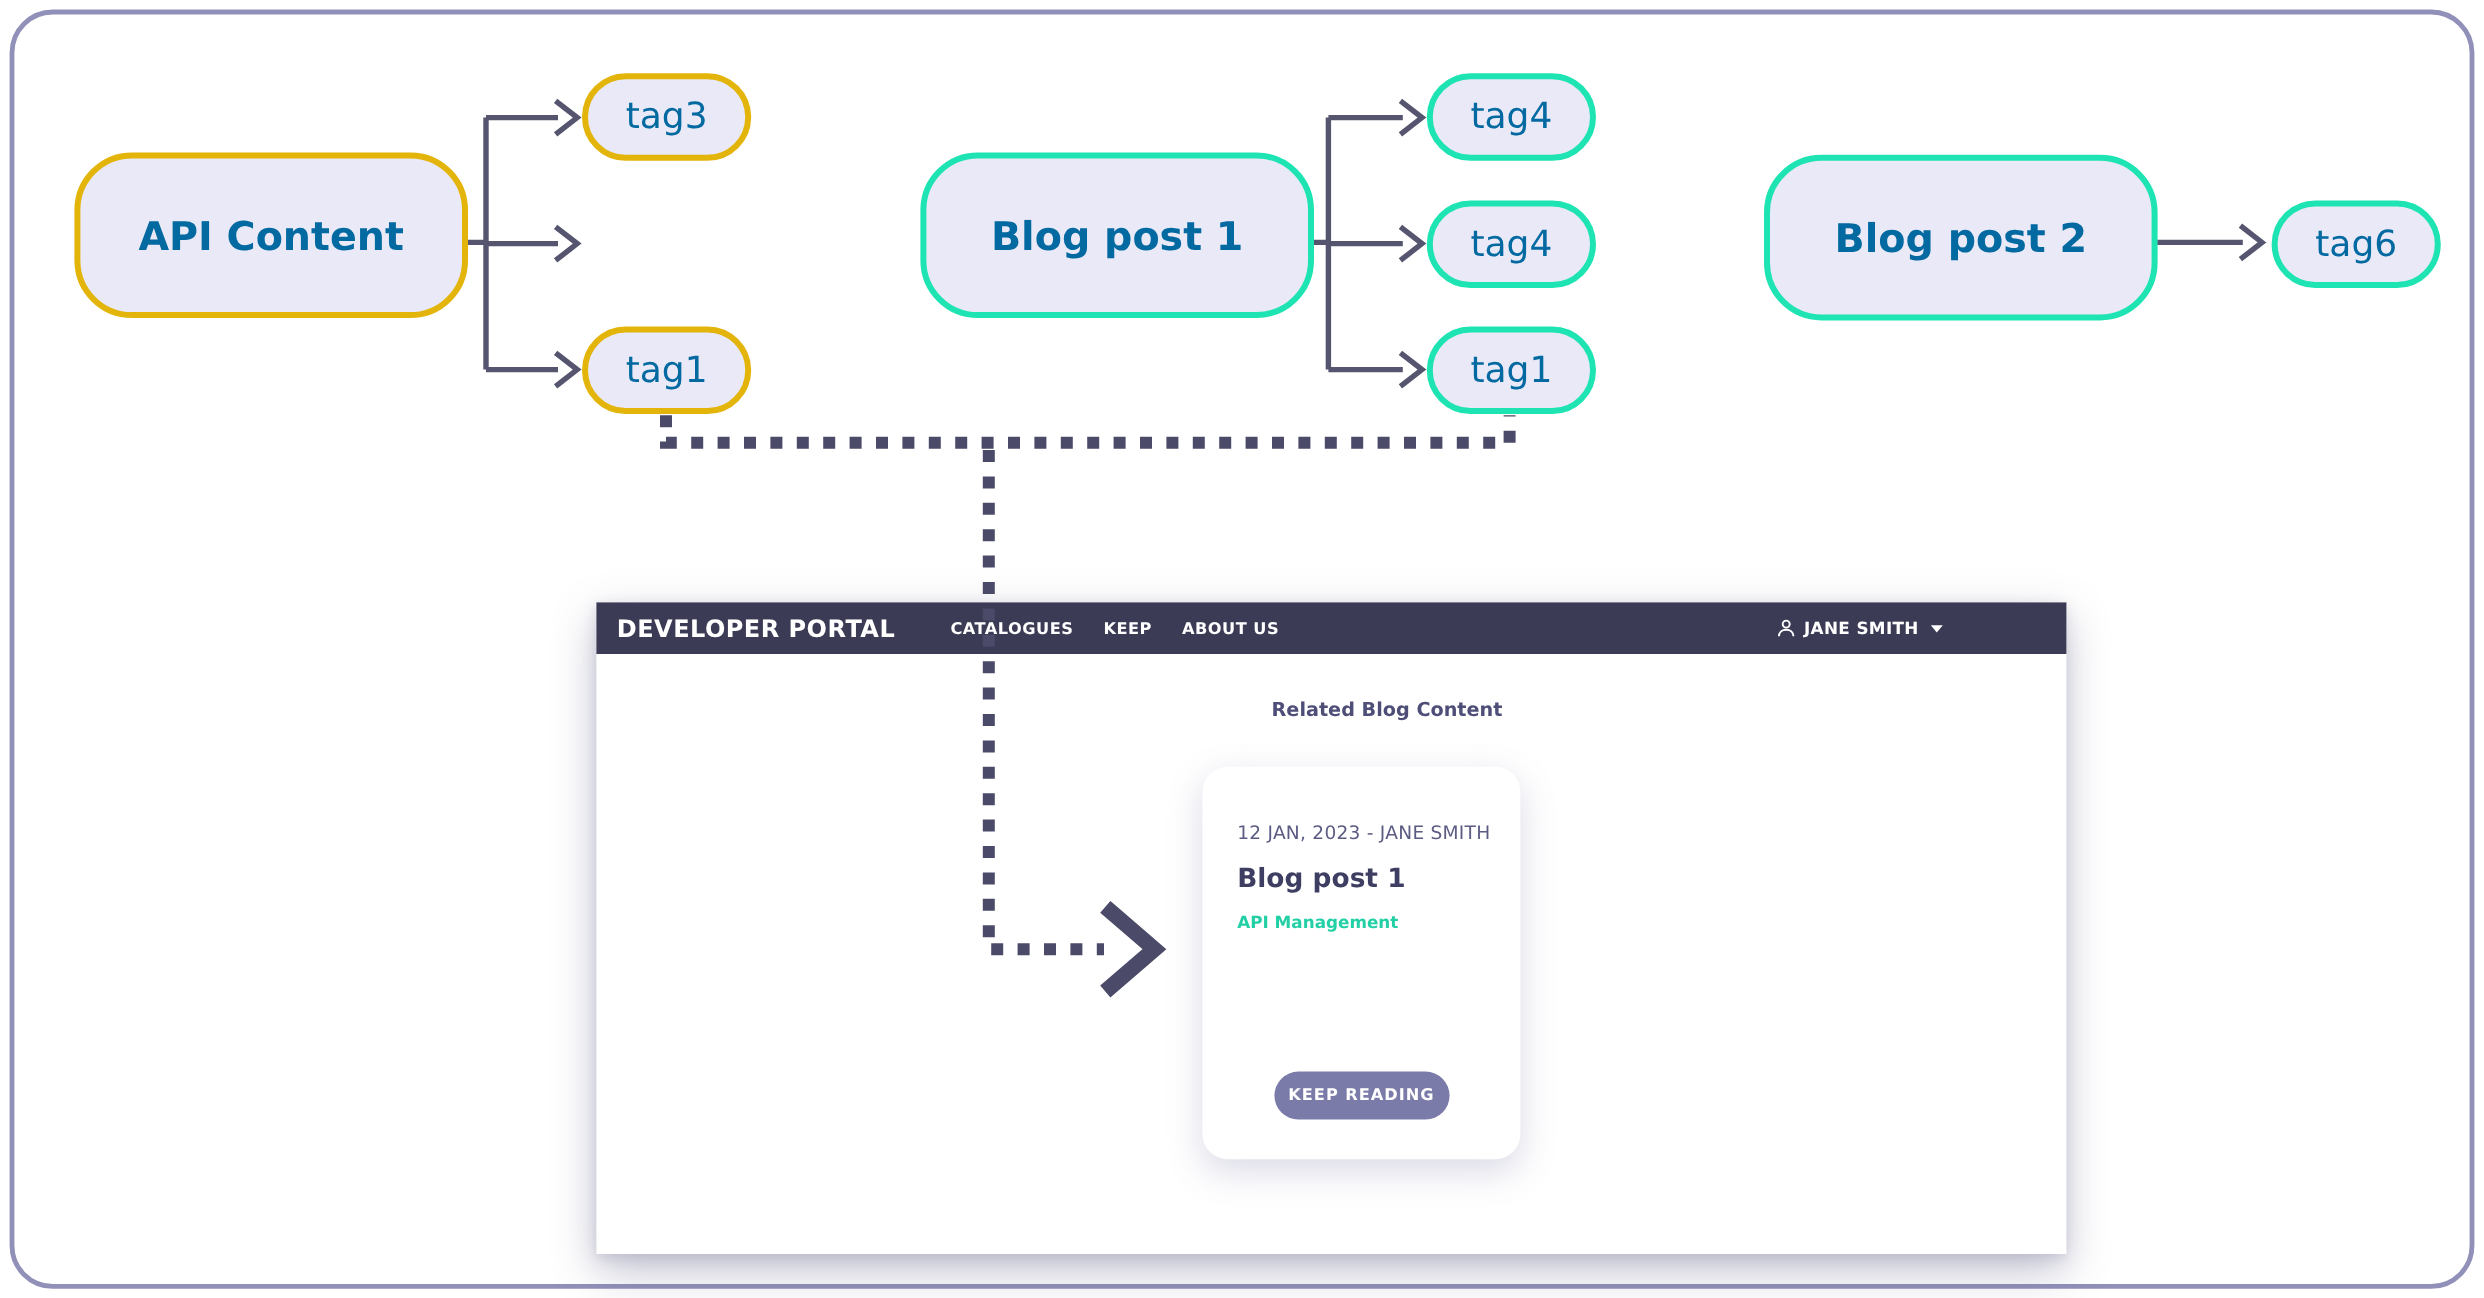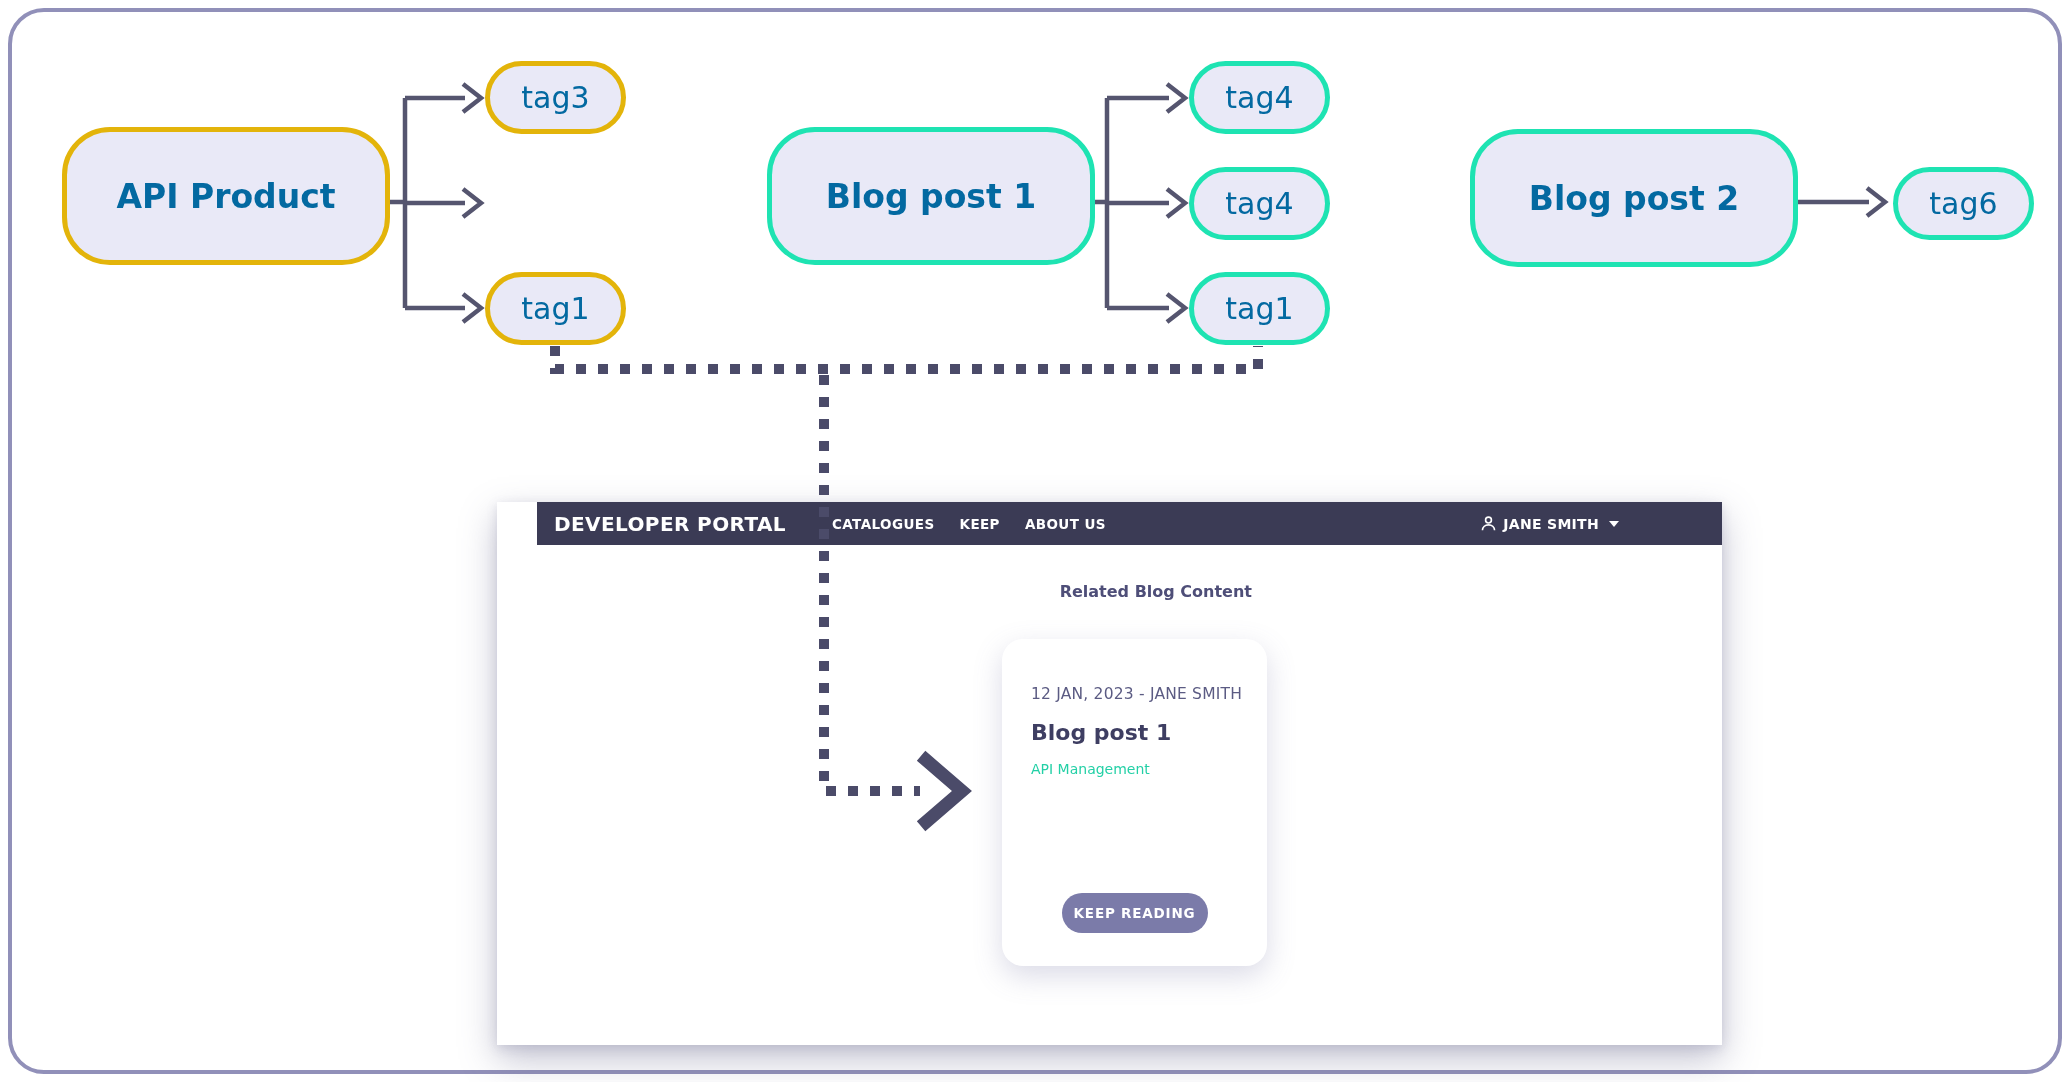--- a/index.html
+++ b/index.html
@@ -19,38 +19,38 @@
   .node{position:absolute;z-index:3;background:#e9e9f7;display:flex;align-items:center;
         justify-content:center;color:#0369a1;box-sizing:border-box;}
   .big{width:328px;height:138px;border-radius:48px;border:5px solid;font-size:33px;font-weight:600;}
   .pill{width:141px;height:73px;border-radius:37px;border:5px solid;font-size:30px;font-weight:500;}
   .yellow{border-color:#e3b40a;}
   .teal{border-color:#1ee3b2;}
 
   
   .portal{position:absolute;left:485px;top:490px;width:1225px;height:543px;z-index:2;
           background:#ffffff;box-shadow:0 14px 34px rgba(95,95,135,.38),0 3px 10px rgba(95,95,135,.18);}
-  .navbar{height:43px;background:#3b3b55;display:flex;align-items:center;padding:0 17px;color:#fff;margin-left:40px;}
+  .navbar{height:43px;background:#3b3b55;display:flex;align-items:center;padding:0 17px;color:#fff;}
   .brand{font-size:20px;font-weight:800;letter-spacing:.4px;white-space:nowrap;}
   .menu{display:flex;gap:25px;margin-left:46px;}
   .menu-item{font-size:13.5px;font-weight:700;letter-spacing:.4px;cursor:pointer;white-space:nowrap;}
   .user{margin-left:auto;margin-right:86px;display:flex;align-items:center;gap:6px;
         font-size:14px;font-weight:700;letter-spacing:.3px;cursor:pointer;}
   .caret{width:0;height:0;border-left:5px solid transparent;border-right:5px solid transparent;
          border-top:6px solid #ffffff;margin-left:4px;}
 
   .section-heading{position:absolute;left:440px;top:80px;width:315px;text-align:right;
                    font-size:16px;font-weight:700;color:#4e4e78;}
 
   .card{position:absolute;left:465px;top:137px;width:265px;height:327px;background:#ffffff;
         border-radius:21px;box-shadow:0 10px 28px rgba(110,110,160,.25);
         padding:46px 29px 0 29px;box-sizing:border-box;margin-left:40px;}
   .card-meta{font-size:15.5px;color:#5b5b83;letter-spacing:.2px;white-space:nowrap;}
   .card-title{margin-top:17px;font-size:22px;font-weight:700;color:#3e3e62;}
-  .card-tag{margin-top:16px;font-size:14px;color:#23d0a6;cursor:pointer;}
+  .card-tag{margin-top:16px;font-size:14px;color:#23d0a6;cursor:pointer;font-weight:bold;}
   .card-btn{position:absolute;left:50%;transform:translateX(-50%);bottom:33px;width:146px;height:40px;
             border:none;border-radius:20px;background:#7b7ba9;color:#ffffff;font-size:13.5px;
             font-weight:700;letter-spacing:.8px;display:flex;align-items:center;justify-content:center;
             cursor:pointer;font-family:inherit;}
 </style>
 </head>
 <body>
 
 <div class="frame">
 
@@ -62,21 +62,21 @@
 
       <path d="M1080 190 H1095 M1095 86 V296 M1095 86 H1157 M1095 191 H1157 M1095 296 H1157"></path>
       <path d="M1155 72 L1173 86 L1155 100 M1155 177 L1173 191 L1155 205 M1155 282 L1173 296 L1155 310"></path>
 
       <path d="M1785 190 H1857"></path>
       <path d="M1855 176 L1873 190 L1855 204"></path>
     </g>
   </svg>
 
   <div class="node big yellow" style="left:50px;top:115px;">
-    <span>API Product</span>
+    <span>API Content</span>
   </div>
   <div class="node pill yellow" style="left:473px;top:49px;">
     <span>tag3</span>
   </div>
   <div class="node pill yellow" style="left:473px;top:260px;">
     <span>tag1</span>
   </div>
 
   <div class="node big teal" style="left:755px;top:115px;">
     <span>Blog post 1</span>

